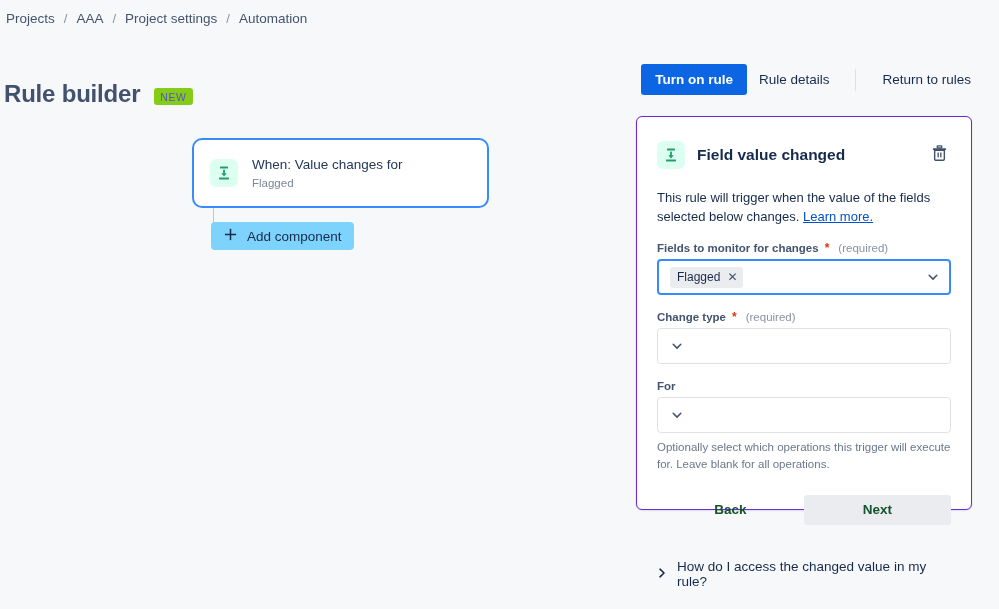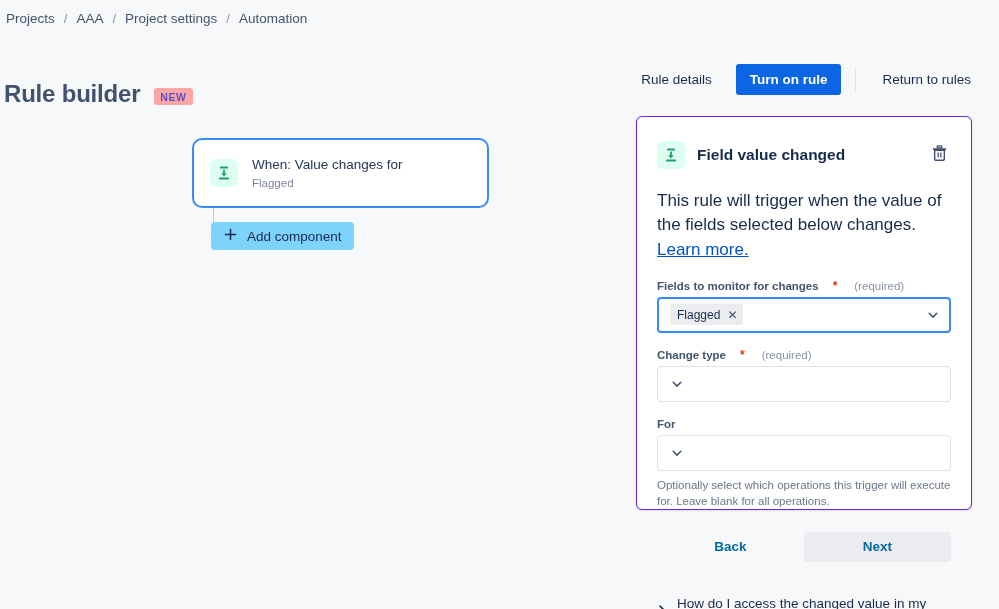--- a/index.html
+++ b/index.html
@@ -25,22 +25,22 @@
   
   .title-row {
     position: absolute; left: 0; top: 64px;
     display: flex; align-items: center; gap: 14px;
   }
   .page-title {
     font-size: 24px; font-weight: 600; color: #42526e;
     letter-spacing: -0.2px; padding-left: 4px;
   }
   .new-badge {
-    background: #fca5a5; color: #5b53c4;
-    font-size: 10.5px; font-weight: 700; letter-spacing: 0.6px;
+    background: #84cc16; color: #5b53c4;
+    font-size: 10.5px; font-weight: 400; letter-spacing: 0.6px;
     padding: 3px 6px 2px 6px; border-radius: 3px;
     position: relative; top: 2px;
   }
 
   .header-actions {
     position: absolute; right: 16px; top: 64px;
     display: flex; align-items: center; gap: 0;
   }
   .hdr-btn {
     font-size: 13.5px; color: #172b4d; font-weight: 500;
@@ -107,28 +107,28 @@
   .panel-title {
     font-size: 15.5px; font-weight: 700; color: #172b4d;
     margin-left: 12px; flex: 1;
   }
   .trash-btn {
     background: transparent; border: none; cursor: pointer;
     padding: 2px; display: flex; align-items: center;
   }
   .panel-desc {
     margin-top: 12px;
-    font-size: 17px; color: #172b4d; line-height: 1.45;
+    font-size: 13px; color: #172b4d; line-height: 1.45;
   }
   .learn-link { color: #0052cc; text-decoration: underline; cursor: pointer; }
 
   .field-label {
     font-size: 11.5px; font-weight: 700; color: #44546f;
     margin-top: 16px; margin-bottom: 5px;
-    display: flex; align-items: center; gap: 14px; text-align: center;
+    display: flex; align-items: center; gap: 6px; text-align: center;
   }
   .req-star { color: #de350b; font-size: 12px; line-height: 1; }
   .req-word { color: #8993a4; font-weight: 400; font-size: 11.5px; margin-left: 3px; }
 
   .select-box {
     height: 36px; border: 1px solid #dfe1e6; border-radius: 4px;
     background: #ffffff;
     display: flex; align-items: center;
     padding: 0 10px 0 12px; cursor: pointer;
     position: relative;
@@ -160,21 +160,21 @@
 
   .help-text {
     font-size: 11.5px; color: #6b778c; line-height: 1.45;
     margin-top: 6px;
   }
 
   .btn-row { display: flex; margin-top: 22px; gap: 0; }
   .step-btn {
     flex: 1; height: 30px; border: none; border-radius: 3px;
     background: transparent; cursor: pointer;
-    font-size: 13.5px; font-weight: 600; color: #0369a1;
+    font-size: 13.5px; font-weight: 600; color: #14532d;
     font-family: "Liberation Sans", sans-serif;
   }
   .step-btn.filled { background: #ebecf0; }
 
   .expander {
     display: flex; align-items: center; gap: 10px;
     margin-top: 34px; cursor: pointer;
   }
   .expander-label { font-size: 13.5px; color: #172b4d; font-weight: 500; }
 </style>
@@ -192,22 +192,22 @@
     <span class="crumb-sep">/</span>
     <span class="crumb">Automation</span>
   </nav>
 
   <div class="title-row">
     <h1 class="page-title">Rule builder</h1>
     <span class="new-badge">NEW</span>
   </div>
 
   <div class="header-actions">
+    <button class="hdr-btn primary">Turn on rule</button>
     <button class="hdr-btn">Rule details</button>
-    <button class="hdr-btn primary">Turn on rule</button>
     <div class="hdr-divider"></div>
     <button class="hdr-btn">Return to rules</button>
   </div>
 
   <div class="canvas">
 
     <div class="connector"></div>
 
     <div class="trigger-card">
       <span class="icon-tile">

